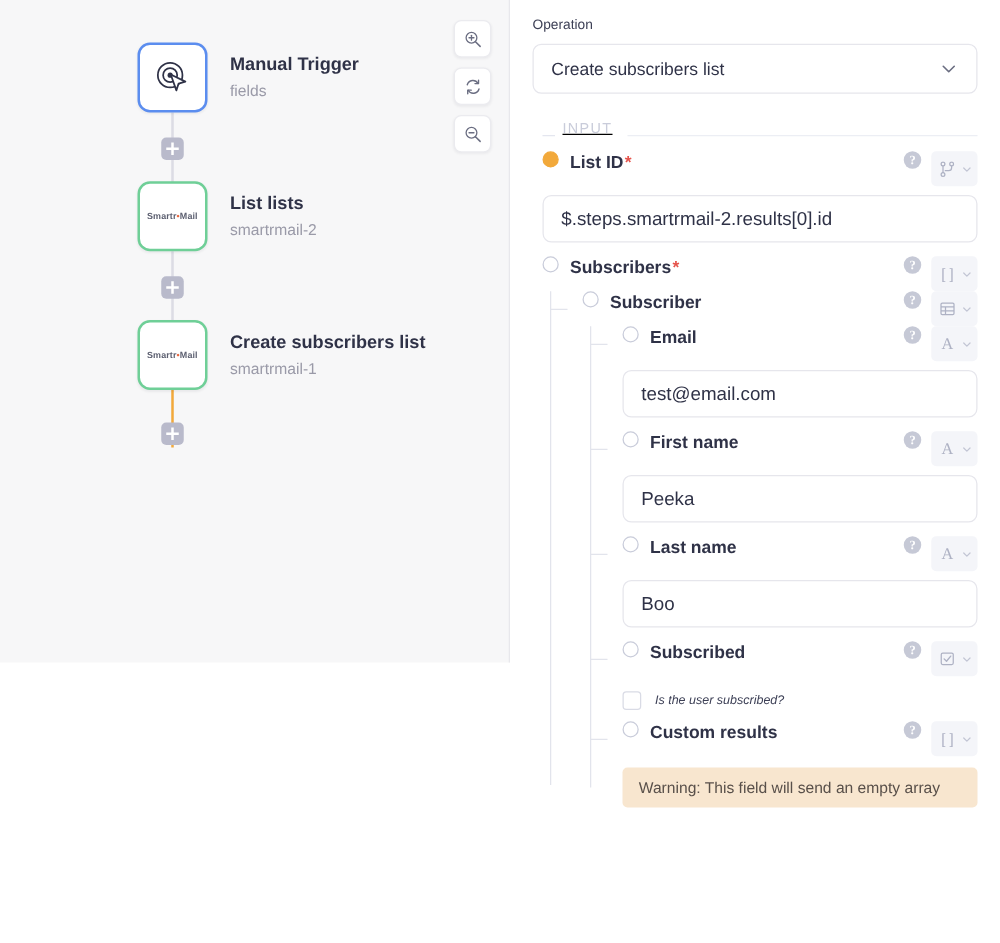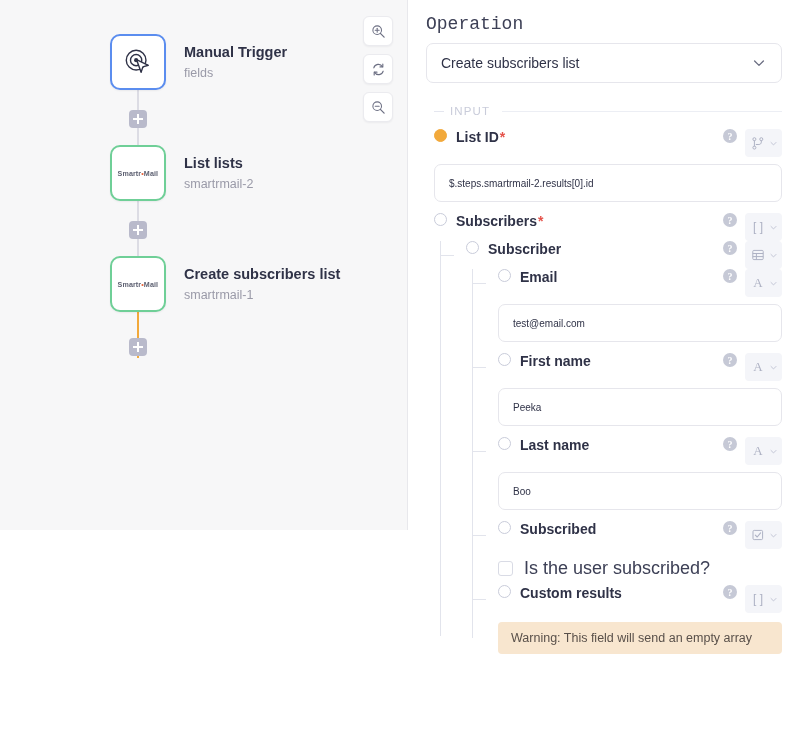--- a/index.html
+++ b/index.html
@@ -99,42 +99,42 @@
     position: relative;
     width: 392px; height: 754px;
     background: #ffffff;
     flex: 0 0 392px;
     overflow: hidden;
     padding: 14px 0 0 0;
   }
   .panel-inner { padding: 0 18px 0 18px; }
 
   .field-label {
-    font-size: 18px; color: #3d4056;
+    font-size: 11px; color: #3d4056;
     margin-bottom: 9px;
-    font-family: Liberation Mono, monospace;
   }
 
   .select-box {
     height: 40px;
     border: 1px solid #e6e6ec;
     border-radius: 7px;
     background: #ffffff;
     display: flex; align-items: center;
     padding: 0 14px;
     font-size: 14px; color: #2f3247;
     cursor: pointer;
     justify-content: space-between;
   }
   .select-box .chev { color: #6b6e82; display:flex; }
 
   .section-head {
-    display: flex; align-items: center;
+    display: flex; align-items: flex-end;
     margin: 22px 0 12px 0;
     padding-left: 8px;
+    text-decoration: underline;
   }
   .section-head .dash {
     width: 10px; height: 1px; background: #e4e6ef;
     margin-right: 6px;
   }
   .section-head .txt {
     font-size: 11.5px; letter-spacing: 1.1px;
     color: #c9ccda; font-weight: normal;
   }
   .section-head .rule {
@@ -193,35 +193,35 @@
   }
   .type-badge .mini-chev { color: #c2c5d4; display: flex; }
 
   .text-input {
     height: 38px; margin: 7px 0 11px 0;
     border: 1px solid #e6e6ec;
     border-radius: 7px;
     background: #ffffff;
     display: flex; align-items: center;
     padding: 0 14px;
-    font-size: 10px; color: #2f3247;
+    font-size: 15px; color: #2f3247;
     cursor: text;
     text-align: center;
   }
 
   .checkbox-row {
     display: flex; align-items: center;
     height: 30px; margin: 4px 0 2px 0;
   }
   .checkbox-row .cb {
     width: 15px; height: 15px; border-radius: 3px;
     border: 1.4px solid #d9dbe5; background: #ffffff;
     margin-right: 11px; cursor: pointer; flex: 0 0 15px;
   }
-  .checkbox-row .cblabel { font-size: 18px; color: #3d4056; }
+  .checkbox-row .cblabel { font-size: 10px; color: #3d4056; font-style: italic; }
 
   .warning {
     background: #f8e6cf;
     border-radius: 4px;
     padding: 9px 13px;
     font-size: 12.5px; color: #59504a;
     margin-top: 9px;
   }
 
   

